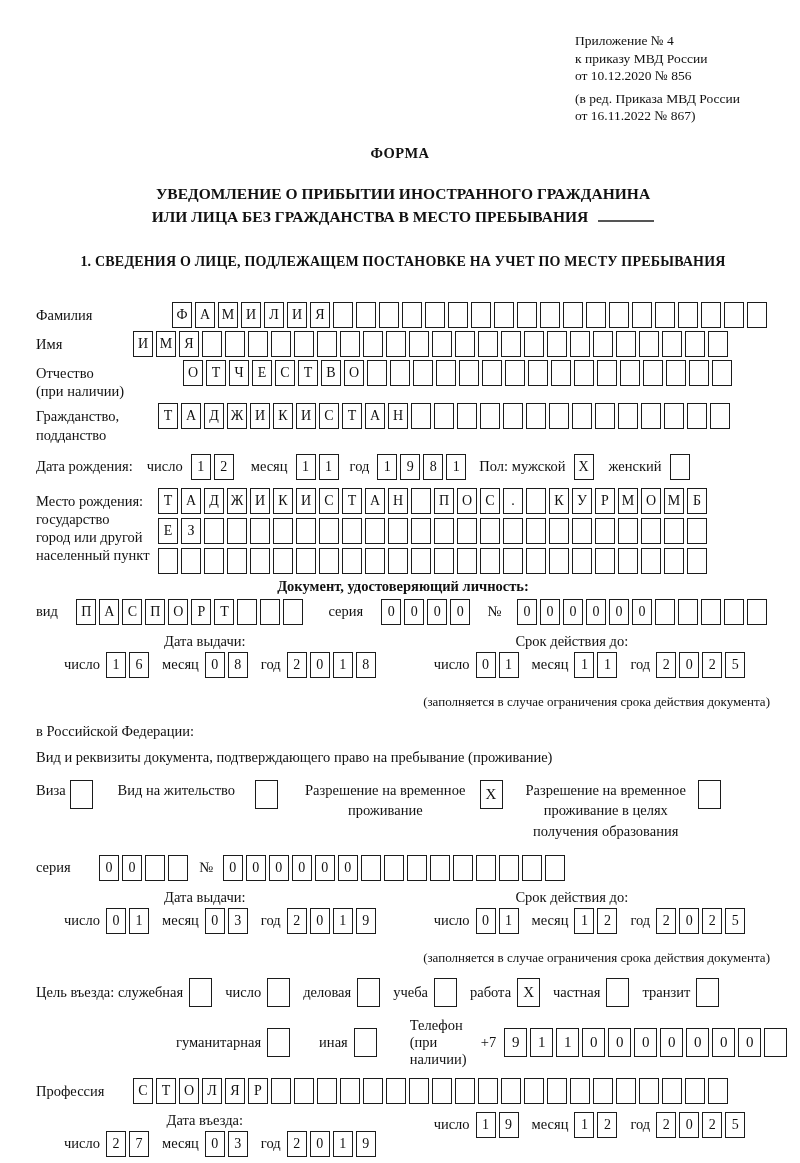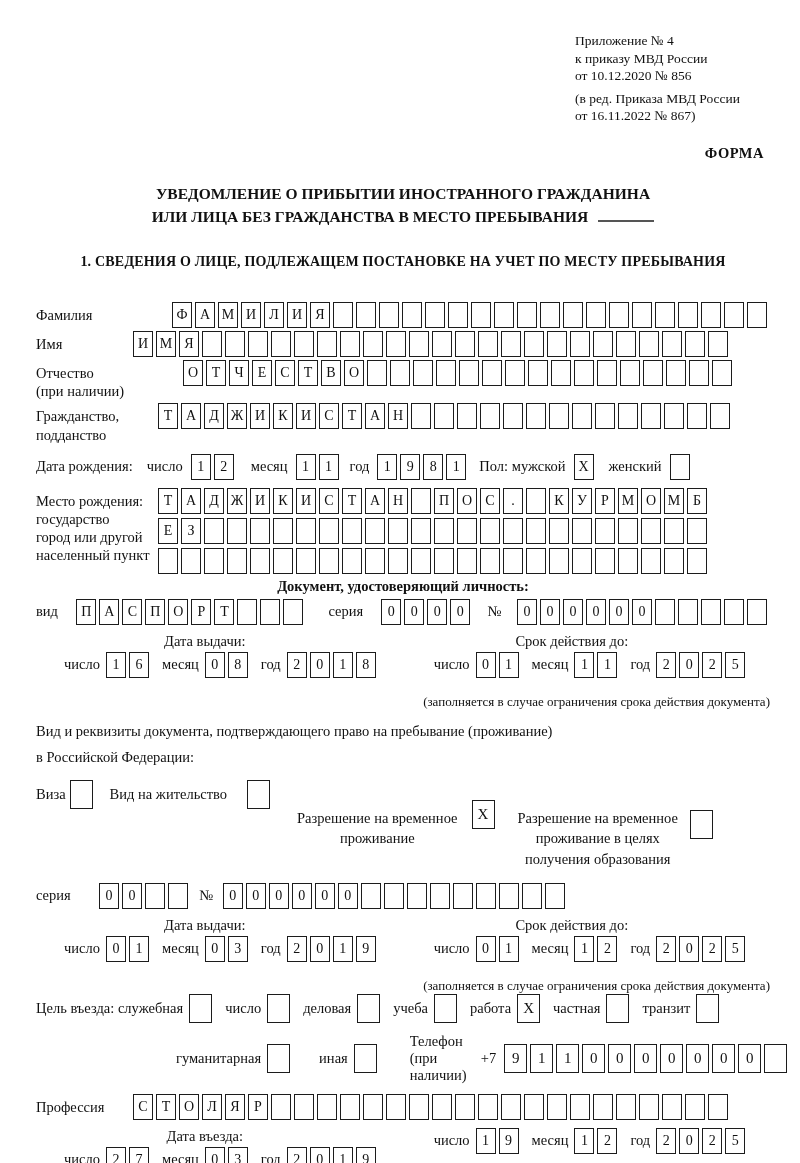--- a/index.html
+++ b/index.html
@@ -4,21 +4,21 @@
 <style>
   html,body{margin:0;padding:0;background:#fff;}
   body{
     width:800px;min-height:1163px;box-sizing:border-box;
     padding:32px 30px 20px 36px;
     font-family:"Liberation Serif","DejaVu Serif",serif;
     color:#111;font-size:14.5px;
   }
   .annex{margin-left:auto;width:195px;font-size:13.5px;line-height:1.3;}
   .annex .grp2{margin-top:5px;}
-  .forma{text-align:right;font-weight:bold;font-size:14.5px;margin:20px 6px 0 0;letter-spacing:.5px;}
+  .forma{text-align:center;font-weight:bold;font-size:14.5px;margin:20px 6px 0 0;letter-spacing:.5px;}
   .title{margin-top:20px;text-align:center;font-weight:bold;font-size:15.5px;line-height:1.5;}
   .uline{display:inline-block;width:56px;border-bottom:2px solid #555;margin-left:10px;vertical-align:baseline;}
   .sect{margin-top:26px;font-weight:bold;font-size:14px;text-align:center;letter-spacing:.2px;}
 
   .frow{display:flex;align-items:flex-start;margin-top:3px;}
   .flabel{flex:none;padding-top:4px;line-height:1.25;}
   .boxes{display:flex;flex:none;}
   .cb{
     flex:none;display:inline-block;box-sizing:border-box;
     width:20px;height:26px;margin-right:3px;
@@ -34,27 +34,27 @@
   .twocol{display:flex;margin-top:8px;}
   .half{box-sizing:border-box;}
   .half.l{width:46%;}
   .half.r{width:54%;}
   .dhdr{text-align:center;margin-bottom:2px;}
   .dategroup{display:flex;align-items:center;}
   .dategroup .lbl{margin:0 6px 0 0;}
   .dategroup .boxes{margin-right:10px;}
   .note{font-size:13px;text-align:right;margin-top:16px;}
 
-  .ckitem{display:flex;align-items:center;}
+  .ckitem{display:flex;align-items:flex-start;}
   .ckitem .cklbl{line-height:1.4;}
   .ck .cb{width:23px;height:29px;line-height:26px;font-size:15px;}
   .ckrow{display:flex;align-items:flex-start;margin-top:10px;}
-  .ctr{text-align:center;margin-top:28px;}
-
-  .purpose{display:flex;align-items:flex-start;flex-wrap:nowrap;}
+  .ctr{text-align:center;}
+
+  .purpose{display:flex;align-items:flex-start;margin-top:12px;flex-wrap:nowrap;}
   .purpose .opt{display:flex;align-items:center;margin-right:10px;}
   .purpose .opt .cb,.purpose2 .opt .cb{margin-left:6px;}
   .purpose2{display:flex;align-items:center;margin-top:10px;margin-left:140px;}
   .purpose2 .opt{display:flex;align-items:center;margin-right:26px;}
 </style>
 </head>
 <body>
 
 <div class="annex">
   <div>Приложение № 4</div>
@@ -403,32 +403,32 @@
           <span class="cb">0</span>
           <span class="cb">2</span>
           <span class="cb">5</span>
         </span>
     </div>
     <div class="note">(заполняется в случае ограничения срока действия документа)</div>
   </div>
 </div>
 
 <div style="margin-top:8px;line-height:1.8;">
+  <div>в Российской Федерации:</div>
   <div>Вид и реквизиты документа, подтверждающего право на пребывание (проживание)</div>
-  <div>в Российской Федерации:</div>
 </div>
 
 <div class="ckrow ck">
   <div class="ckitem">
     <span class="cklbl">Виза</span>
     <span class="boxes" style="margin-left:4px;">
         <span class="cb"></span>
       </span>
   </div>
-  <div class="ckitem" style="margin-left:14px;font-family:Liberation Serif, serif;">
+  <div class="ckitem" style="margin-left:22px;font-family:Liberation Serif, serif;">
     <span class="cklbl">Вид на жительство</span>
     <span class="boxes" style="margin-left:20px;">
         <span class="cb"></span>
       </span>
   </div>
   <div class="ckitem" style="margin-left:24px;">
     <span class="cklbl ctr">
       <div>Разрешение на временное</div>
       <div>проживание</div>
     </span>

